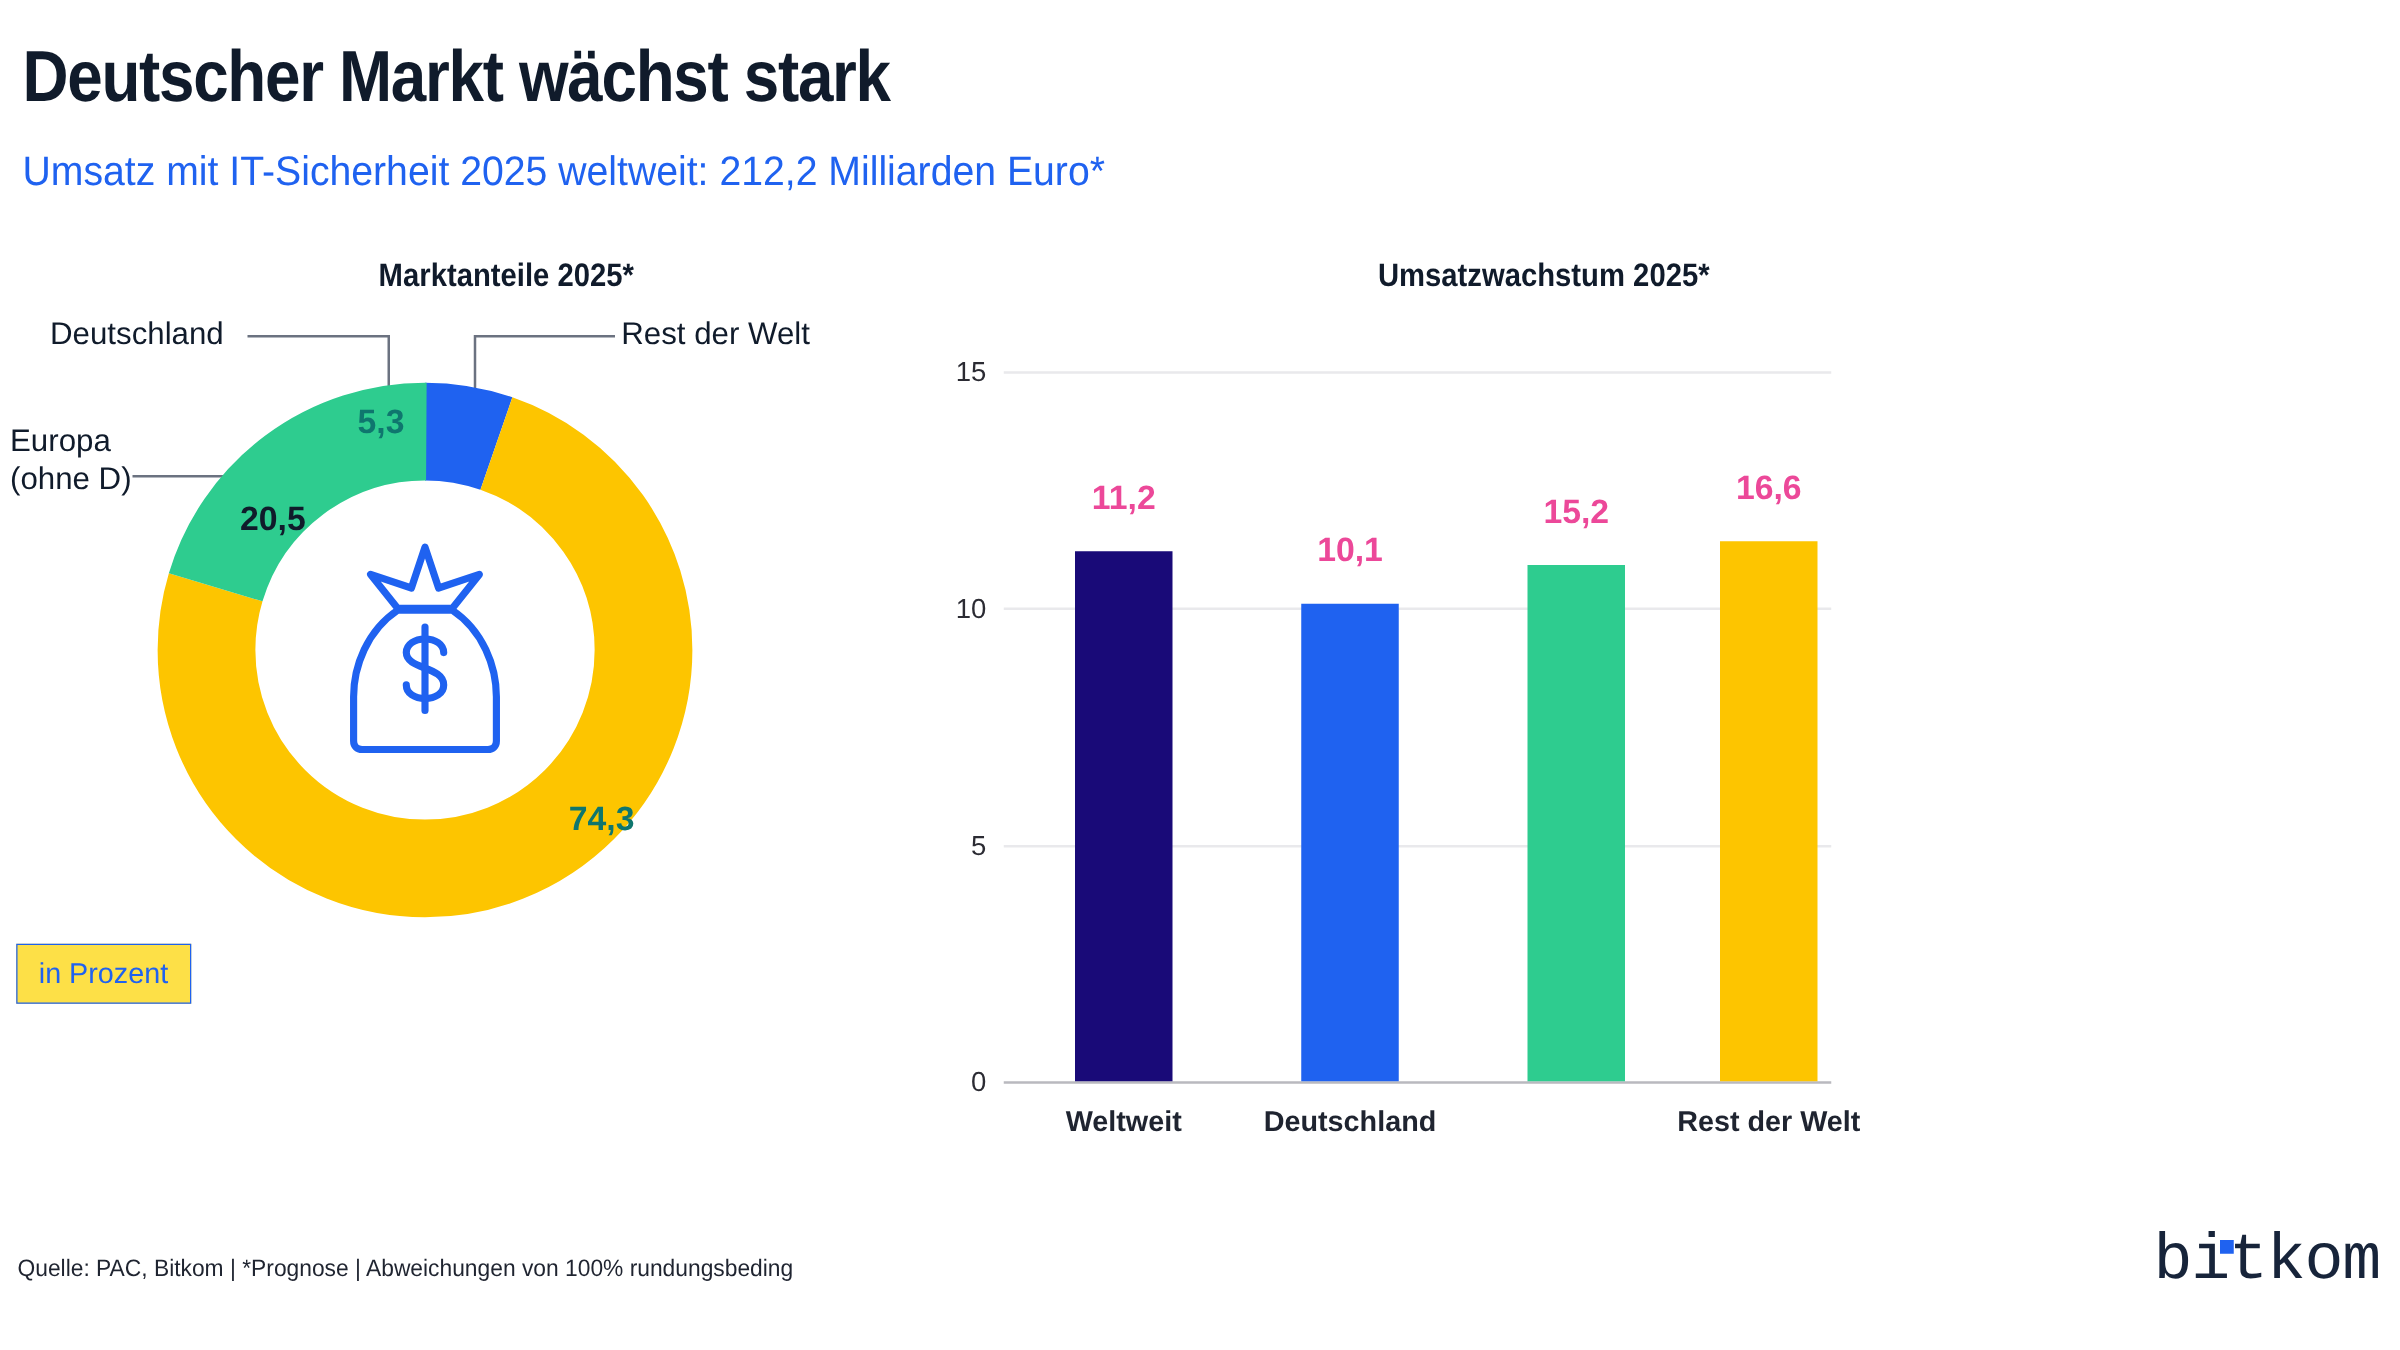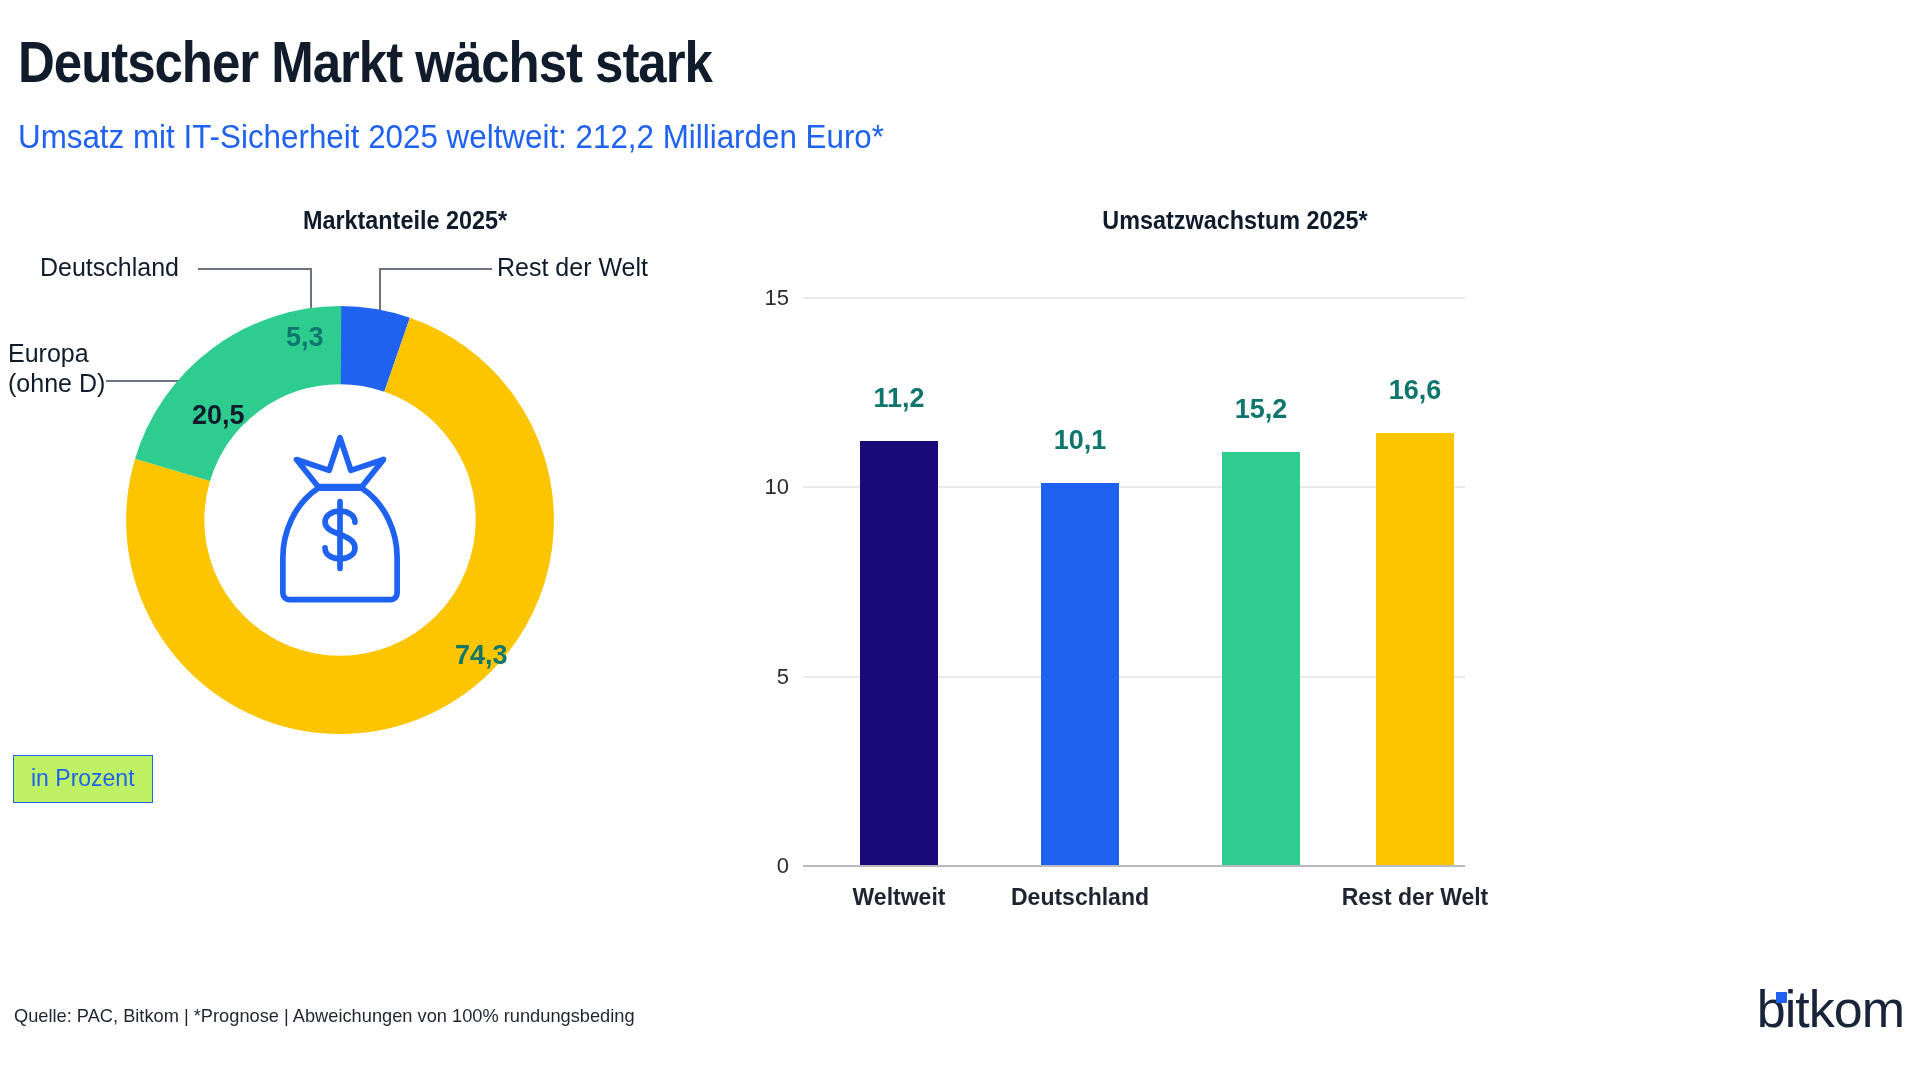--- a/index.html
+++ b/index.html
@@ -49,52 +49,52 @@
 
   .leader-line { position:absolute; background:#6b7280; }
 
   
   #bag-icon { position:absolute; left:272px; top:432px; width:136px; height:172px; }
 
   
   #prozent-badge {
     position:absolute; left:13px; top:755px;
     border:1.6px solid #1f62f0; color:#1f62f0;
-    font-size:23px; padding:11px 17px 12px 17px; background:#bef264;
+    font-size:23px; padding:11px 17px 12px 17px; background:#fde047;
     line-height:1;
   }
 
   
   #bars-wrap { position:absolute; left:745px; top:285px; width:720px; height:600px; }
   .gridline { position:absolute; left:58px; right:0; height:1.5px; background:#e9e9ec; }
   .axisline { position:absolute; left:58px; right:0; height:2px; background:#b9b9bf; }
   .ytick {
     position:absolute; left:0; width:44px; text-align:right;
     font-size:22px; color:#2b2b33;
   }
   .bar { position:absolute; bottom:0; }
   .bar-val {
-    position:absolute; font-size:27px; font-weight:700; color:#0f766e;
+    position:absolute; font-size:27px; font-weight:700; color:#ec4899;
     text-align:center; white-space:nowrap;
   }
   .bar-cat {
     position:absolute; font-size:23px; color:#1f2430; text-align:center;
     line-height:1.28;
     font-weight:bold;
   }
 
   
   #footer-note {
     position:absolute; left:14px; top:1005px;
     font-size:19px; color:#1f2430; white-space:nowrap;
     transform:scaleX(0.96); transform-origin:left center;
   }
   #logo {
     position:absolute; right:16px; top:983px;
-    font-family:Liberation Sans, sans-serif; font-size:52px; color:#17243a;
+    font-family:Liberation Mono, monospace; font-size:52px; color:#17243a;
     letter-spacing:-1px; line-height:1;
   }
   #logo-dot {
     position:absolute; right:133px; top:992px;
     width:11px; height:11px; background:#1f62f0;
   }
 </style>
 </head>
 <body>
 

